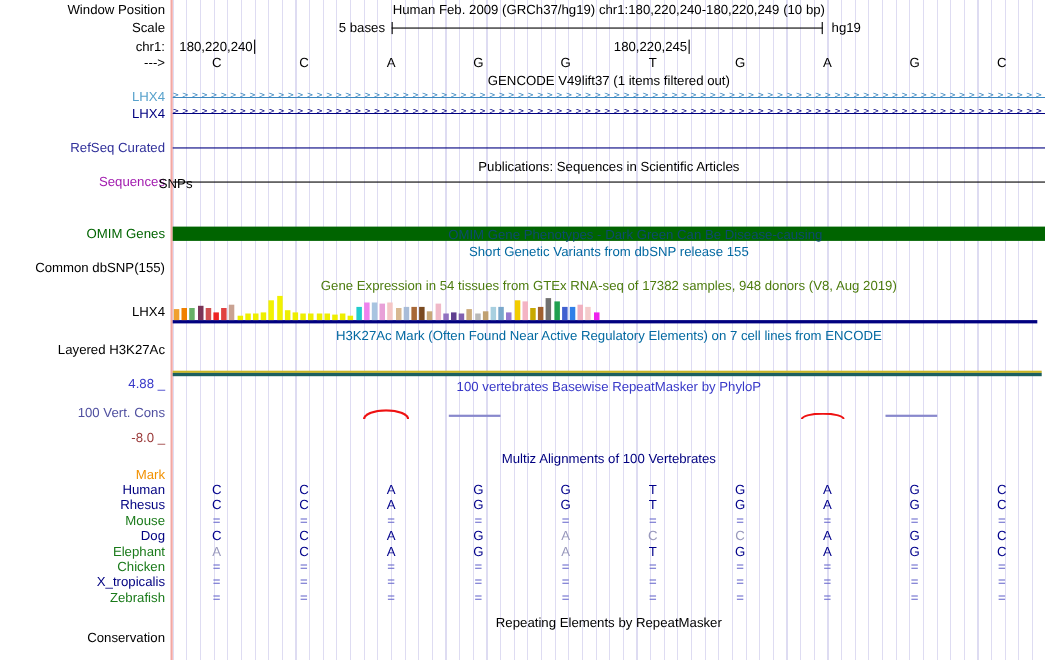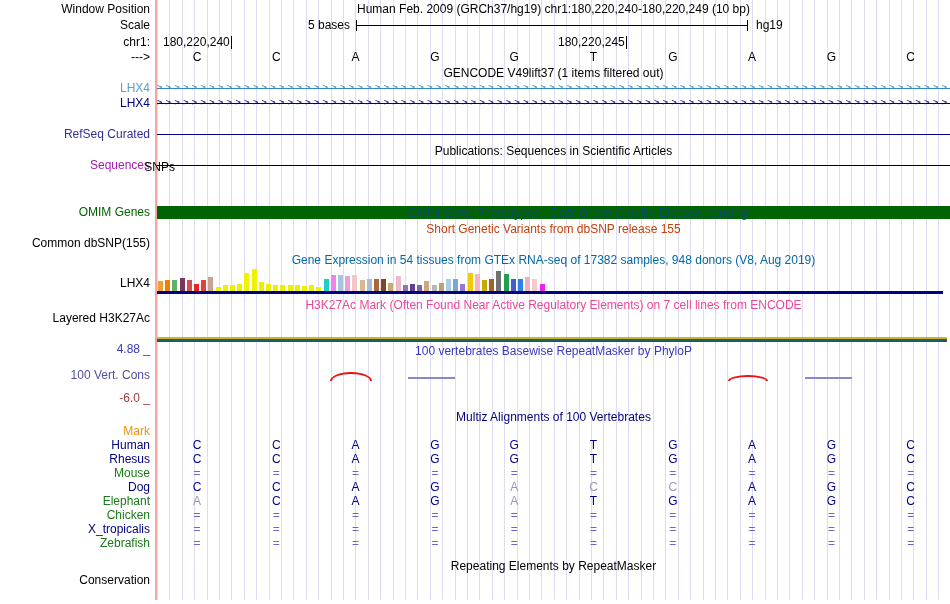--- a/index.html
+++ b/index.html
@@ -68,40 +68,40 @@
         <div class="side-label" style="top: 97px; color: rgb(0, 0, 128);">LHX4</div>
         <div class="side-label" style="top: 128px; color: rgb(48, 48, 154);">RefSeq Curated</div>
         <div class="side-label" style="top: 159px; color: #a21caf;">Sequences</div>
         <div class="side-label" style="top: 161px; color: rgb(0, 0, 0); padding-left: 25px;">SNPs</div>
         <div class="side-label" style="top: 206px; color: rgb(0, 100, 0);">OMIM Genes</div>
         <div class="side-label" style="top: 237px; color: rgb(0, 0, 0);">Common dbSNP(155)</div>
         <div class="side-label" style="top: 277px; color: rgb(0, 0, 0);">LHX4</div>
         <div class="side-label" style="top: 312px; color: rgb(0, 0, 0);">Layered H3K27Ac</div>
         <div class="side-label" style="top: 343px; color: rgb(56, 56, 200);">4.88 _</div>
         <div class="side-label" style="top: 369px; color: rgb(80, 80, 160);">100 Vert. Cons</div>
-        <div class="side-label" style="top: 392px; color: rgb(155, 59, 59);">-6.0 _</div>
+        <div class="side-label" style="top: 392px; color: rgb(155, 59, 59);">-8.0 _</div>
         <div class="side-label" style="top: 425px; color: rgb(242, 145, 0);">Mark</div>
         <div class="side-label" style="top: 439px; color: rgb(0, 0, 128);">Human</div>
         <div class="side-label" style="top: 453px; color: rgb(0, 0, 128);">Rhesus</div>
         <div class="side-label" style="top: 467px; color: rgb(26, 122, 26);">Mouse</div>
         <div class="side-label" style="top: 481px; color: rgb(0, 0, 128);">Dog</div>
         <div class="side-label" style="top: 495px; color: rgb(26, 122, 26);">Elephant</div>
         <div class="side-label" style="top: 509px; color: rgb(26, 122, 26);">Chicken</div>
         <div class="side-label" style="top: 523px; color: rgb(0, 0, 128);">X_tropicalis</div>
         <div class="side-label" style="top: 537px; color: rgb(26, 122, 26);">Zebrafish</div>
         <div class="side-label" style="top: 574px; color: rgb(0, 0, 0);">Conservation</div>
       </div>
     <div id="center-titles">
         <div class="center-title" style="top: 3px; color: rgb(0, 0, 0);">Human Feb. 2009 (GRCh37/hg19)   chr1:180,220,240-180,220,249 (10 bp)</div>
         <div class="center-title" style="top: 67px; color: rgb(0, 0, 0);">GENCODE V49lift37 (1 items filtered out)</div>
         <div class="center-title" style="top: 145px; color: rgb(0, 0, 0);">Publications: Sequences in Scientific Articles</div>
         <div class="center-title" style="top: 207px; color: #0c4a6e; margin-left: 24px;">OMIM Gene Phenotypes - Dark Green Can Be Disease-causing</div>
-        <div class="center-title" style="top: 223px; color: #c2410c;">Short Genetic Variants from dbSNP release 155</div>
-        <div class="center-title" style="top: 254px; color: #0369a1;">Gene Expression in 54 tissues from GTEx RNA-seq of 17382 samples, 948 donors (V8, Aug 2019)</div>
-        <div class="center-title" style="top: 299px; color: #ec4899;">H3K27Ac Mark (Often Found Near Active Regulatory Elements) on 7 cell lines from ENCODE</div>
+        <div class="center-title" style="top: 223px; color: #0369a1;">Short Genetic Variants from dbSNP release 155</div>
+        <div class="center-title" style="top: 254px; color: #4d7c0f;">Gene Expression in 54 tissues from GTEx RNA-seq of 17382 samples, 948 donors (V8, Aug 2019)</div>
+        <div class="center-title" style="top: 299px; color: #0369a1;">H3K27Ac Mark (Often Found Near Active Regulatory Elements) on 7 cell lines from ENCODE</div>
         <div class="center-title" style="top: 345px; color: rgb(56, 56, 200);">100 vertebrates Basewise RepeatMasker by PhyloP</div>
         <div class="center-title" style="top: 411px; color: rgb(0, 0, 128);">Multiz Alignments of 100 Vertebrates</div>
         <div class="center-title" style="top: 560px; color: rgb(0, 0, 0);">Repeating Elements by RepeatMasker</div>
       </div>
     <div id="base-row">
         <div class="base-cell" style="left: 157px; top: 51px;">C</div>
         <div class="base-cell" style="left: 236.3px; top: 51px;">C</div>
         <div class="base-cell" style="left: 315.6px; top: 51px;">A</div>
         <div class="base-cell" style="left: 394.9px; top: 51px;">G</div>
         <div class="base-cell" style="left: 474.2px; top: 51px;">G</div>

